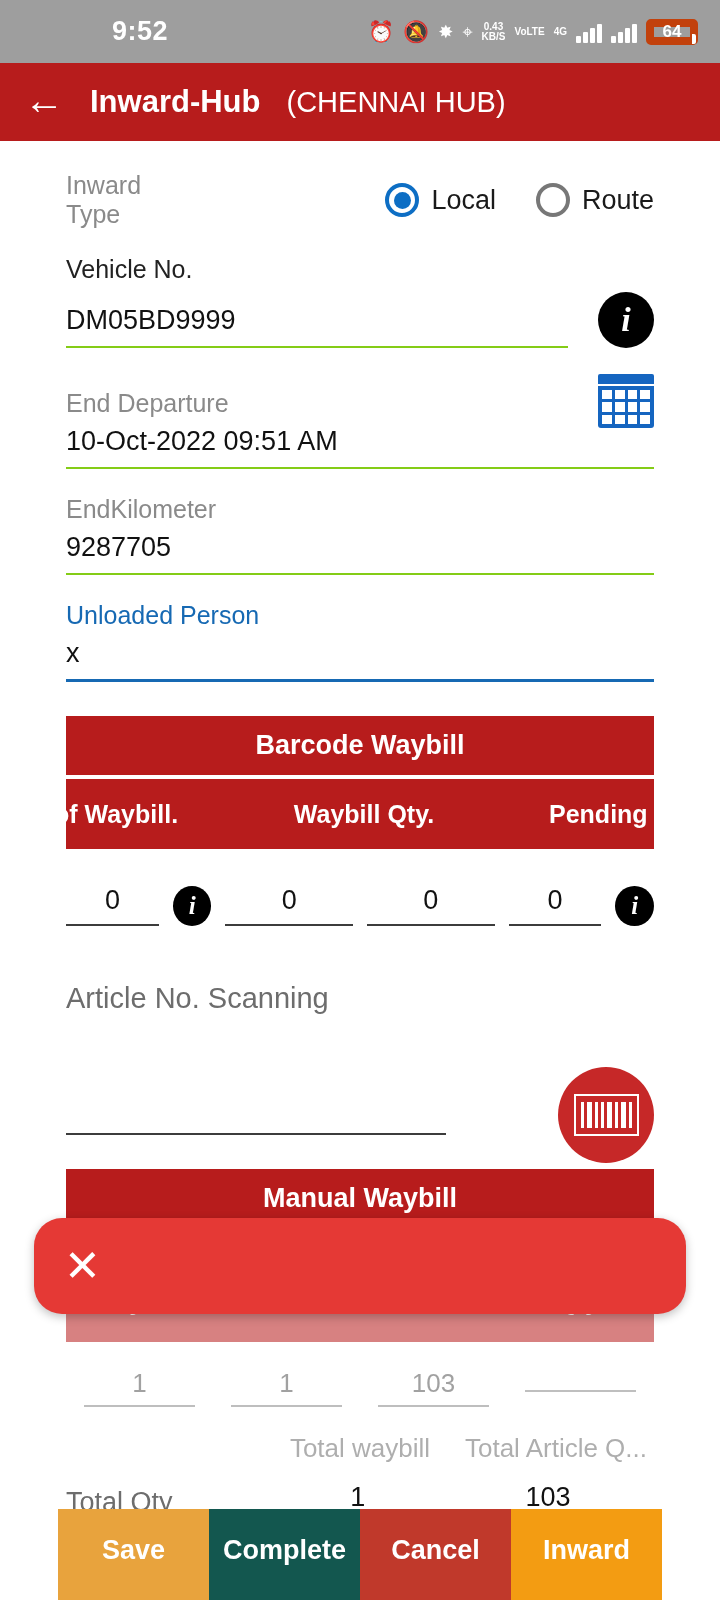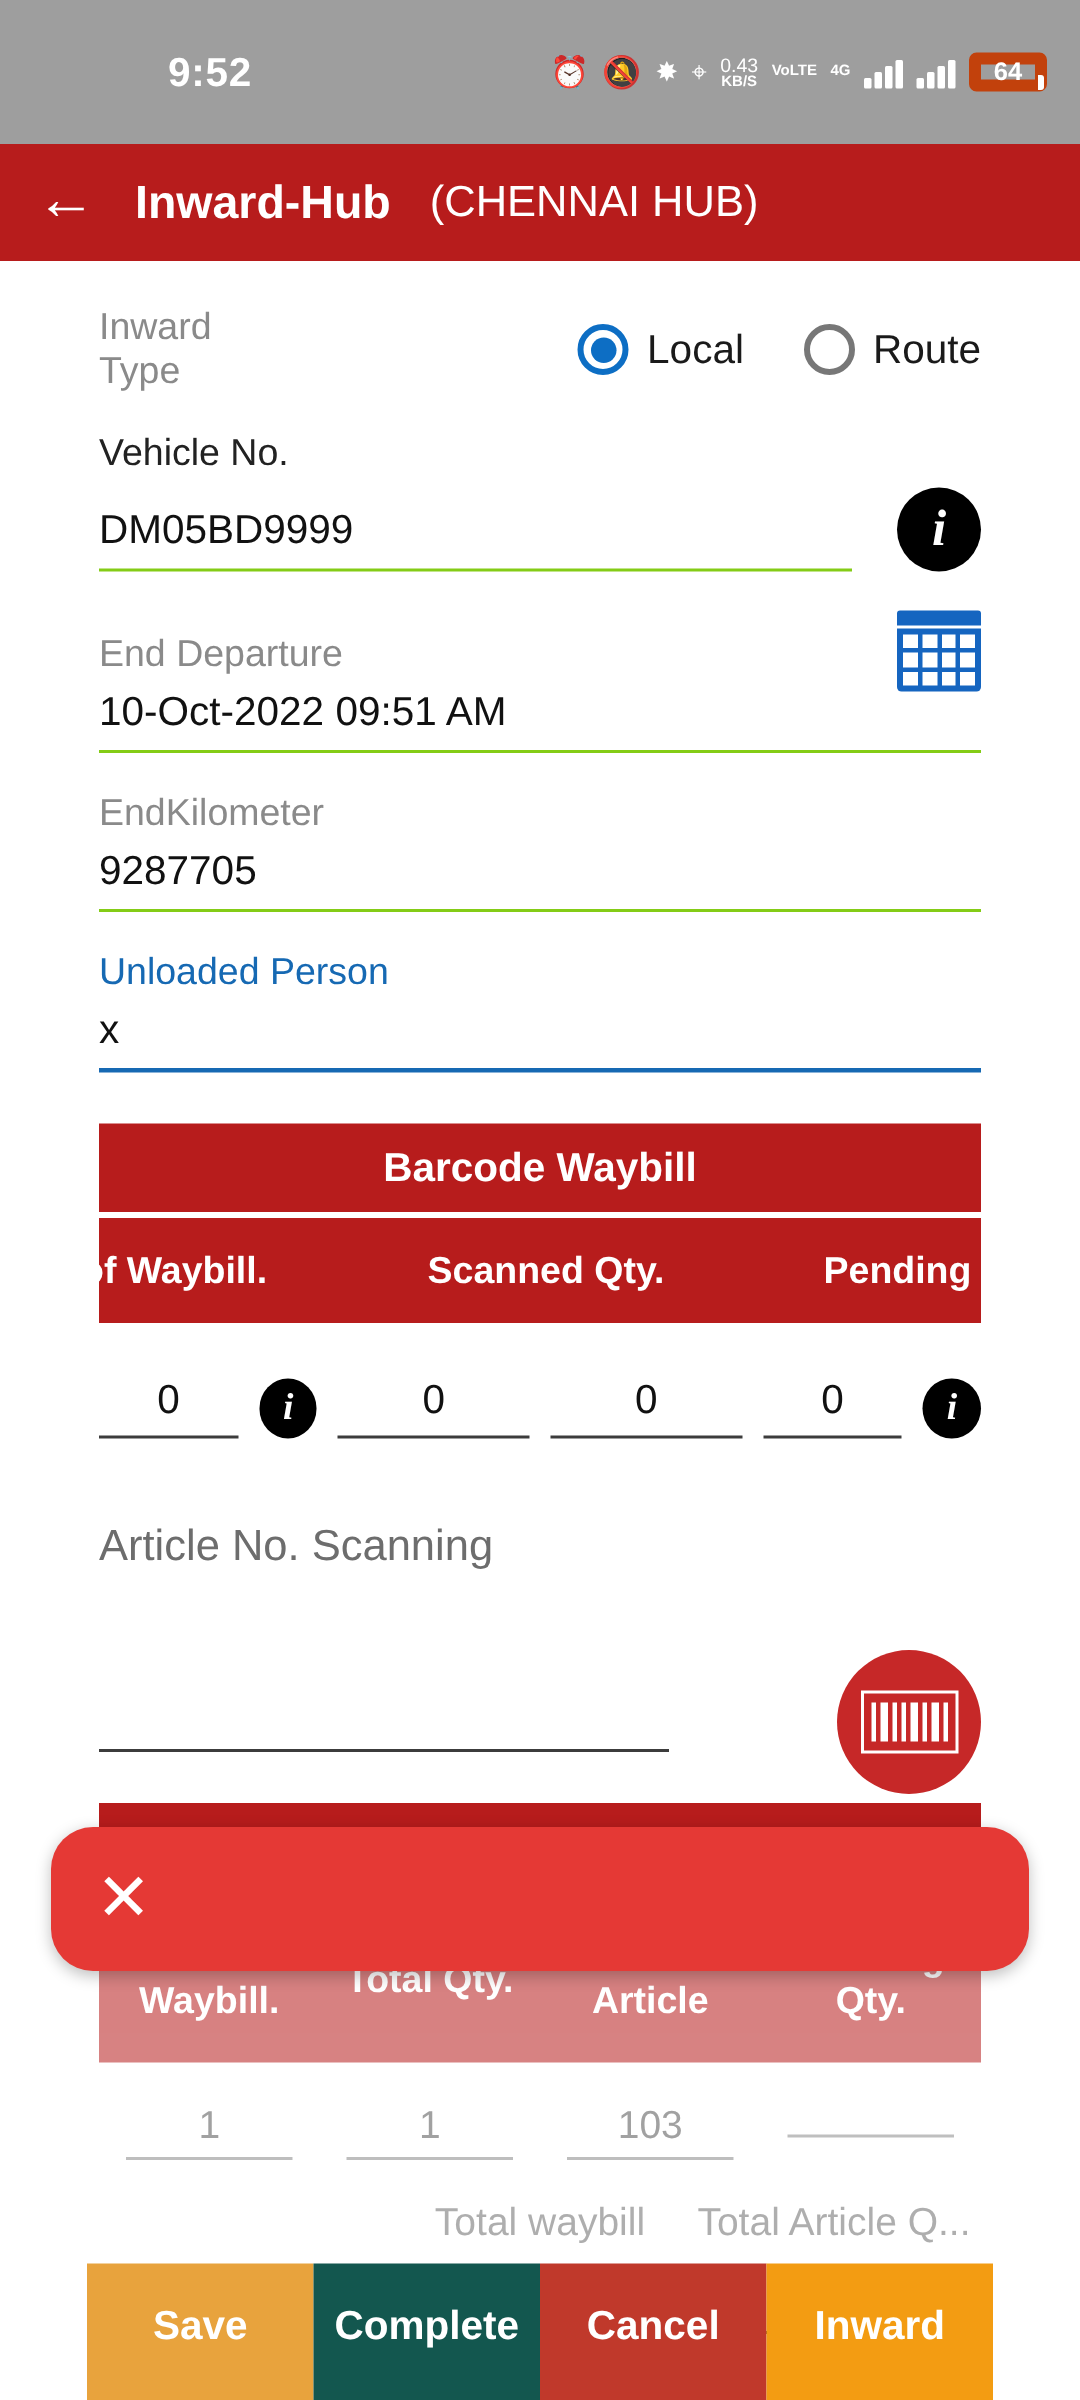--- a/index.html
+++ b/index.html
@@ -6,30 +6,30 @@
   html, body {
     width: 720px; height: 1600px;
     font-family: "Liberation Sans", sans-serif;
     background: #ffffff;
     overflow: hidden;
   }
   .screen { position: relative; width: 720px; height: 1600px; background:#fff; }
 
   
   .statusbar {
-    height: 96px; background: #9e9e9e; color: #fff;
+    height: 63px; background: #9e9e9e; color: #fff;
     display: flex; align-items: center; justify-content: space-between;
     padding: 0 22px;
   }
   .status-time { font-size: 27px; font-weight: 700; letter-spacing: .5px; margin-left: 90px; }
   .status-right { display: flex; align-items: center; gap: 9px; }
   .sicon { font-size: 21px; line-height: 1; color:#fff; }
   .sicon.small { font-size: 18px; }
   .net-stack { display:flex; flex-direction:column; align-items:center; line-height:1; }
-  .net-stack .n1 { font-size: 13px; font-weight: 400; }
+  .net-stack .n1 { font-size: 10px; font-weight: 700; }
   .net-stack .n2 { font-size: 10px; font-weight: 700; }
   .bars { display: flex; align-items: flex-end; gap: 2px; height: 22px; }
   .bars i { display:block; width: 5px; background: #fff; border-radius: 1px; }
   .bars i:nth-child(1){height:7px}.bars i:nth-child(2){height:11px}
   .bars i:nth-child(3){height:15px}.bars i:nth-child(4){height:19px}
   .batt {
     border: 8px solid #c2410c; border-radius: 5px; width: 52px; height: 26px;
     display:flex; align-items:center; justify-content:center; font-size:17px; font-weight:700;
     position: relative;
   }
@@ -250,21 +250,21 @@
     </div>
 
     <div class="field">
       <div class="field-label lbl-blue">Unloaded Person</div>
       <div class="value blue-underline">x</div>
     </div>
 
     <div class="section-bar">Barcode Waybill</div>
     <div class="table-head">
       <div>of Waybill.</div>
-      <div>Scanned Qty.</div>
+      <div>Waybill Qty.</div>
       <div>Pending Q</div>
     </div>
     <div class="num-row">
       <div class="num-cell">0</div>
       <div class="info-dot small">i</div>
       <div class="num-cell wide">0</div>
       <div class="num-cell wide">0</div>
       <div class="num-cell">0</div>
       <div class="info-dot small">i</div>
     </div>

